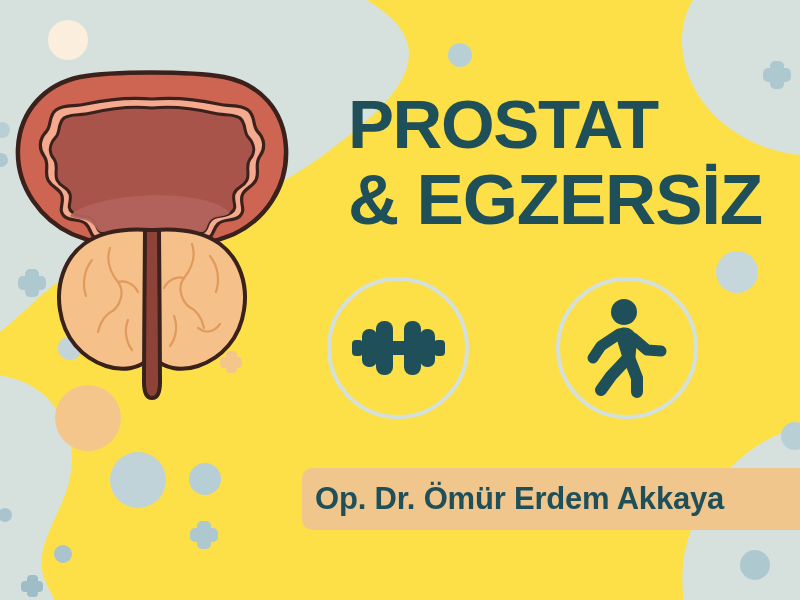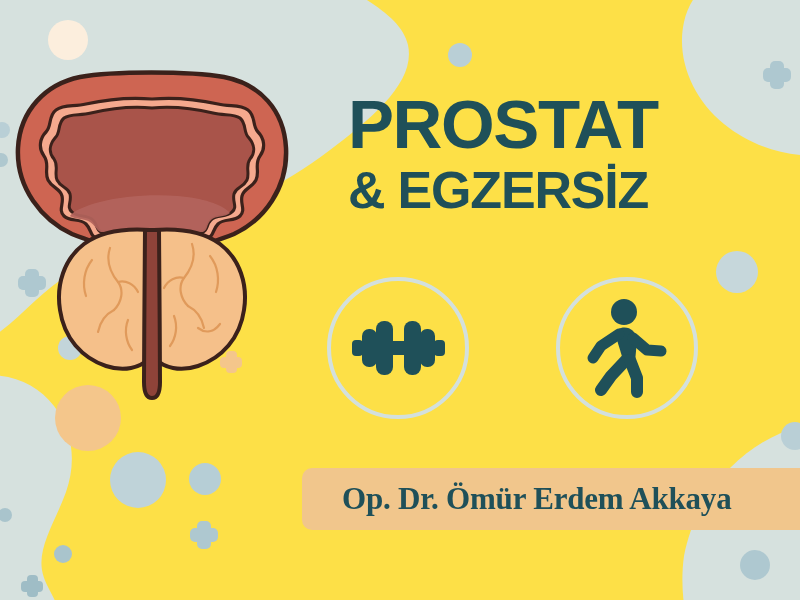--- a/index.html
+++ b/index.html
@@ -36,21 +36,21 @@
     display: block;
     font-family: "Liberation Sans", sans-serif;
     font-weight: bold;
     font-size: 69px;
     line-height: 0.96;
     letter-spacing: -1.4px;
     color: #1F5059;
     white-space: nowrap;
   }
   .headline-line.l2 {
-    font-size: 52px;
+    font-size: 71px;
     letter-spacing: -1.2px;
     margin-top: 8px;
   }
 
   
   .badge {
     position: absolute;
     width: 142px;
     height: 142px;
     border-radius: 50%;
@@ -72,22 +72,22 @@
     width: 520px;
     height: 62px;
     background: #F1C68C;
     border-radius: 10px;
     display: flex;
     align-items: center;
     z-index: 7;
     overflow: hidden;
   }
   .name-banner-text {
-    margin-left: 40px;
-    font-family: Liberation Serif, serif;
+    margin-left: 13px;
+    font-family: Liberation Sans, sans-serif;
     font-weight: bold;
     font-size: 31px;
     color: #1F5059;
     white-space: nowrap;
     letter-spacing: -0.2px;
   }
 
   
   .anatomy {
     position: absolute;

